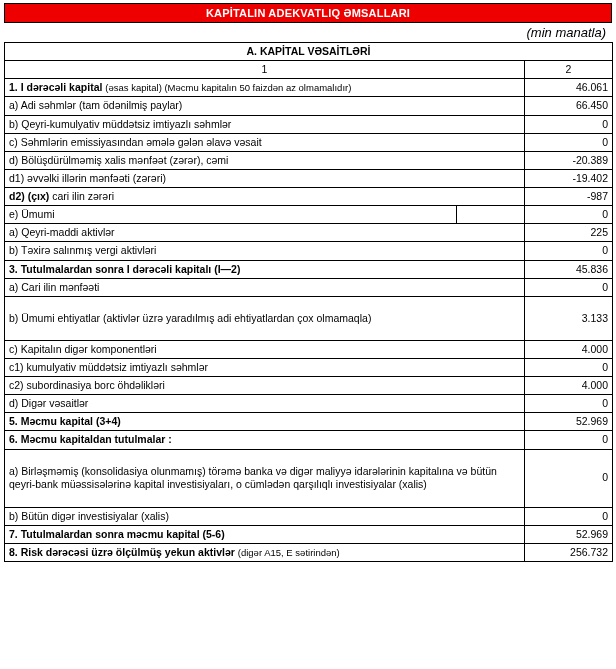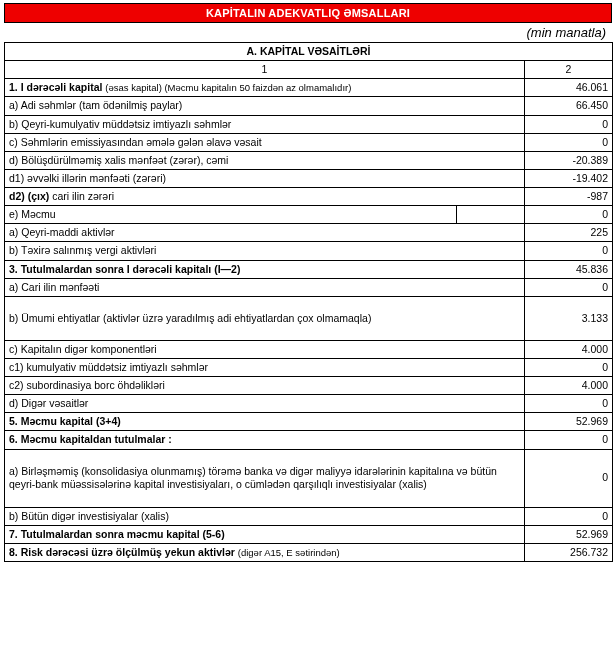--- a/index.html
+++ b/index.html
@@ -150,21 +150,21 @@
         <td class="num">-19.402</td>
       </tr>
 
       <tr>
         <td colspan="2" class="lbl"><span class="bold">d2) (çıx)</span><span> cari ilin zərəri</span></td>
         <td class="num">-987</td>
       </tr>
 
 
       <tr>
-        <td class="lbl">e) Məcmu</td>
+        <td class="lbl">e) Ümumi</td>
         <td class="mid"></td>
         <td class="num">0</td>
       </tr>
 
 
       <tr>
         <td colspan="2" class="lbl">a) Qeyri-maddi aktivlər</td>
         <td class="num">225</td>
       </tr>
 

